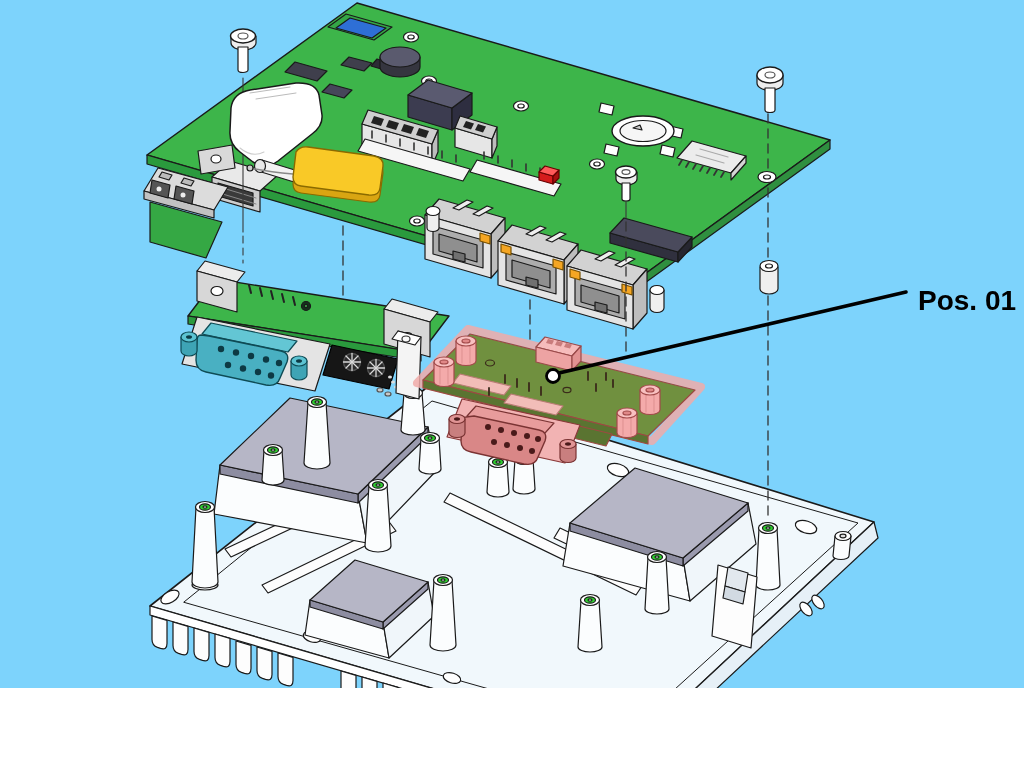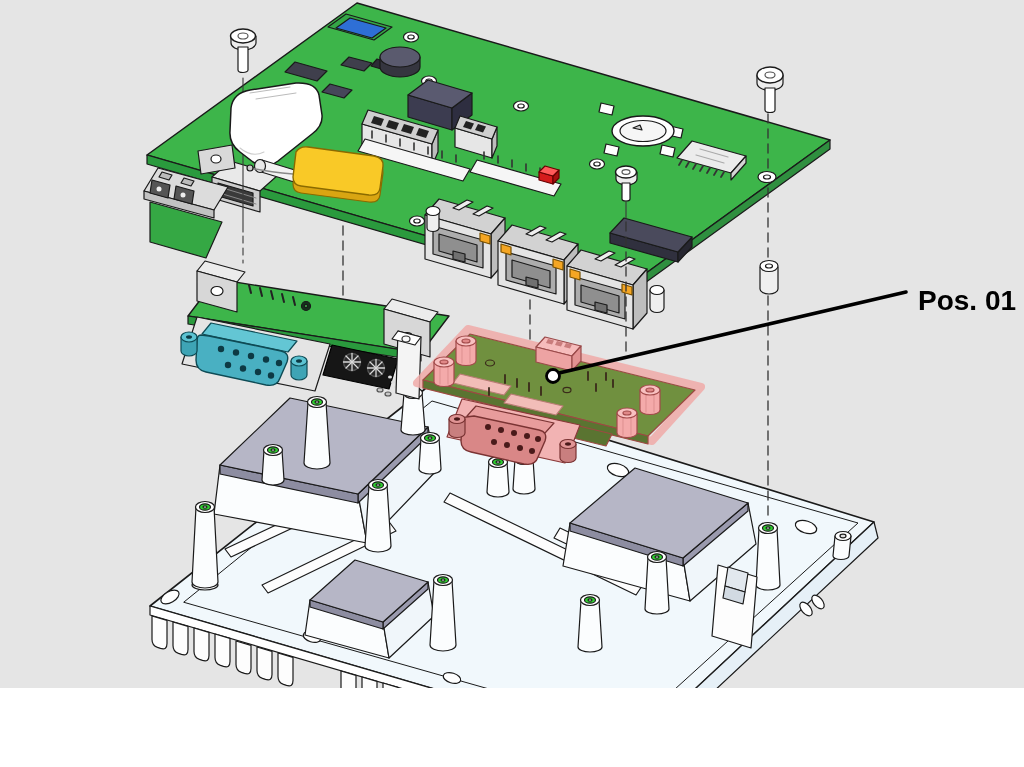--- a/index.html
+++ b/index.html
@@ -1,16 +1,16 @@
 <!DOCTYPE html>
 <html><head>
 <meta charset="utf-8">
 <style>
   html,body{margin:0;padding:0;background:#ffffff;}
-  .canvas{position:relative;width:1024px;height:688px;background:#e5e5e5;overflow:hidden;
+  .canvas{position:relative;width:1024px;height:688px;background:#7dd3fc;overflow:hidden;
           font-family:"Liberation Sans",sans-serif;text-decoration:underline;}
   svg{display:block;}
   text.callout{font-family:"Liberation Sans",sans-serif;font-weight:bold;font-size:28px;fill:#000;stroke:none;}
 </style>
 </head>
 <body>
 
 <div class="canvas">
 <svg viewBox="0 0 1024 767" width="1024" height="767">
 <defs>

